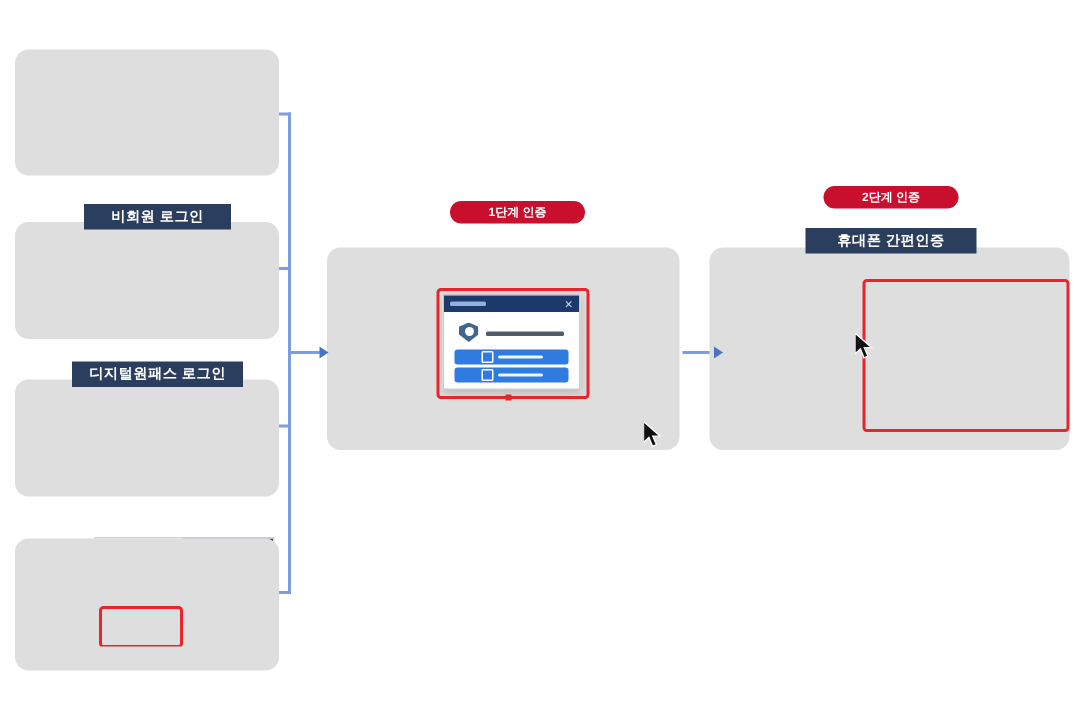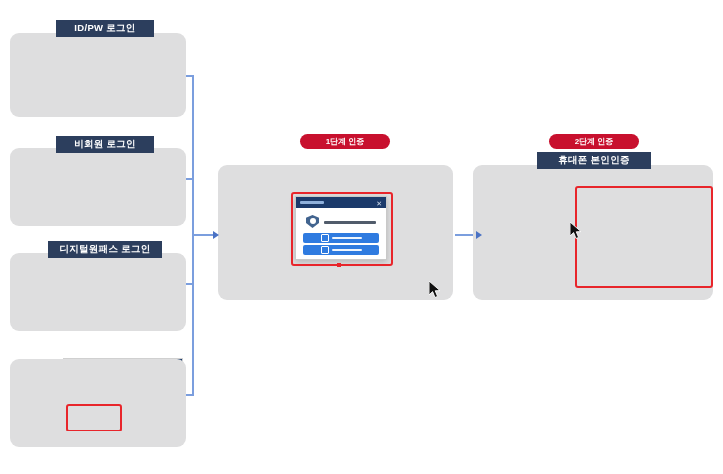--- a/index.html
+++ b/index.html
@@ -146,21 +146,20 @@
   <div class="conn" style="left:170px;top:75px;width:24px;height:1.6px;"></div>
   <div class="conn" style="left:170px;top:178px;width:24px;height:1.6px;"></div>
   <div class="conn" style="left:170px;top:283px;width:24px;height:1.6px;"></div>
   <div class="conn" style="left:170px;top:394px;width:24px;height:1.6px;"></div>
   <div class="conn" style="left:192px;top:234px;width:22px;height:1.6px;"></div>
   <div class="arrow-head" style="left:213px;top:231px;"></div>
 
   <div class="conn" style="left:455px;top:234px;width:22px;height:1.6px;"></div>
   <div class="arrow-head" style="left:476px;top:231px;"></div>
 
-  <div class="badge-navy" style="left:56px;top:20px;width:98px;">ID/PW 로그인</div>
   <div class="card" style="left:10px;top:33px;width:176px;height:84px;"></div>
   <div class="screen" style="left:18px;top:39px;width:160px;height:72px;">
     <div class="s-title"></div>
     <div class="s-rule" style="top:12px;"></div>
     <div class="s-line" style="left:5px;top:17px;width:40px;"></div>
     <div class="s-line" style="left:5px;top:21px;width:95px;"></div>
     <div class="s-tabs" style="top:27px;">
       <div class="s-tab">
           <span class="tl"></span>
         </div>
@@ -446,22 +445,22 @@
   </div>
   <div class="redbox" style="left:291px;top:192px;width:98px;height:70px;"></div>
   <div style="position:absolute;left:337px;top:263px;width:4px;height:4px;background:#e8252b;z-index:9;"></div>
 
   <div class="cursor" style="left:429px;top:281px;">
     <svg width="14" height="18" viewBox="0 0 14 18">
       <path d="M0 0 L0 14 L3.6 10.6 L6 16.5 L8.6 15.4 L6.2 9.8 L11 9.6 Z" fill="#111" stroke="#fff" stroke-width="0.9"></path>
     </svg>
   </div>
 
-  <div class="badge-red" style="left:549px;top:134px;width:90px;">2단계 인증</div>
-  <div class="badge-navy" style="left:537px;top:152px;width:114px;">휴대폰 본인인증</div>
+  <div class="badge-red" style="left:549px;top:124px;width:90px;">2단계 인증</div>
+  <div class="badge-navy" style="left:537px;top:152px;width:114px;">휴대폰 간편인증</div>
   <div class="card" style="left:473px;top:165px;width:240px;height:135px;"></div>
 
   <div class="big-screen" style="left:482px;top:190px;width:130px;height:95px;border:1px solid #ececec;">
     <div class="bs-h" style="left:8px;top:7px;">신청 내용</div>
     <div class="bs-txt b" style="left:8px;top:22px;width:26px;"></div>
     <div class="bs-txt r" style="left:37px;top:22px;width:10px;"></div>
 
     <div class="bs-grey" style="left:8px;top:30px;width:22px;height:10px;"></div>
     <div class="bs-txt" style="left:31px;top:35px;width:3px;"></div>
     <div class="bs-grey" style="left:36px;top:30px;width:22px;height:10px;"></div>

